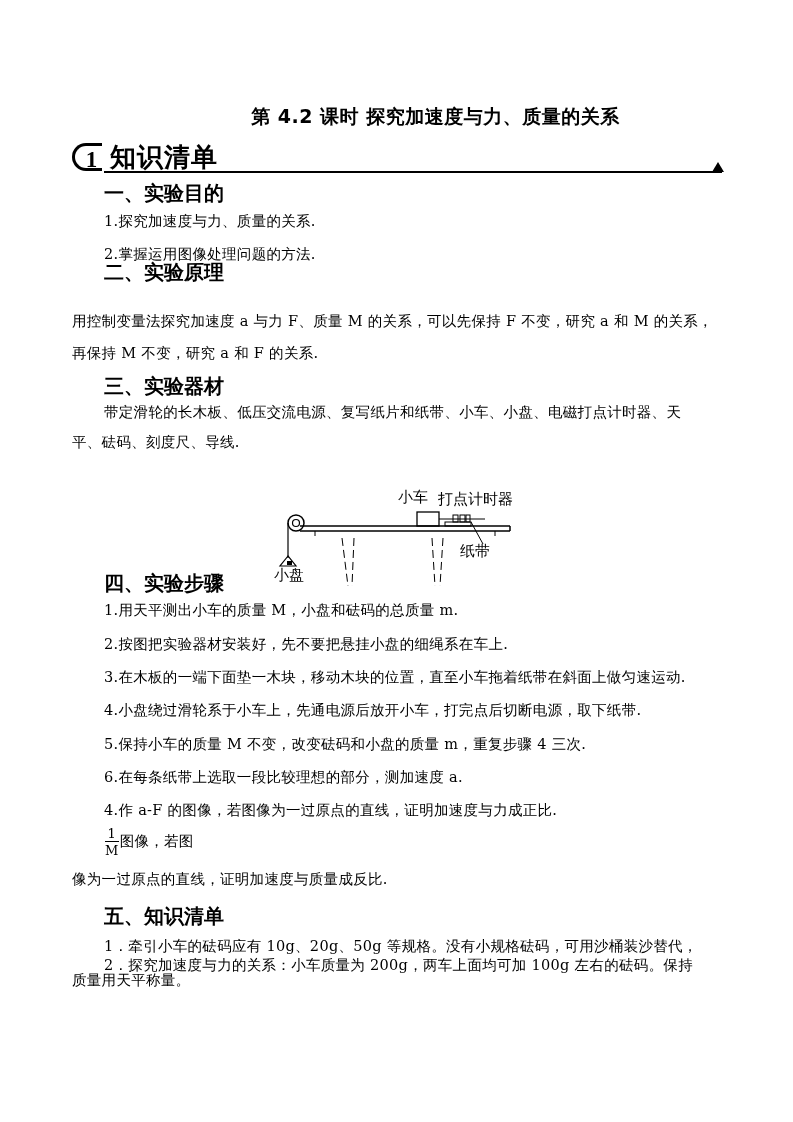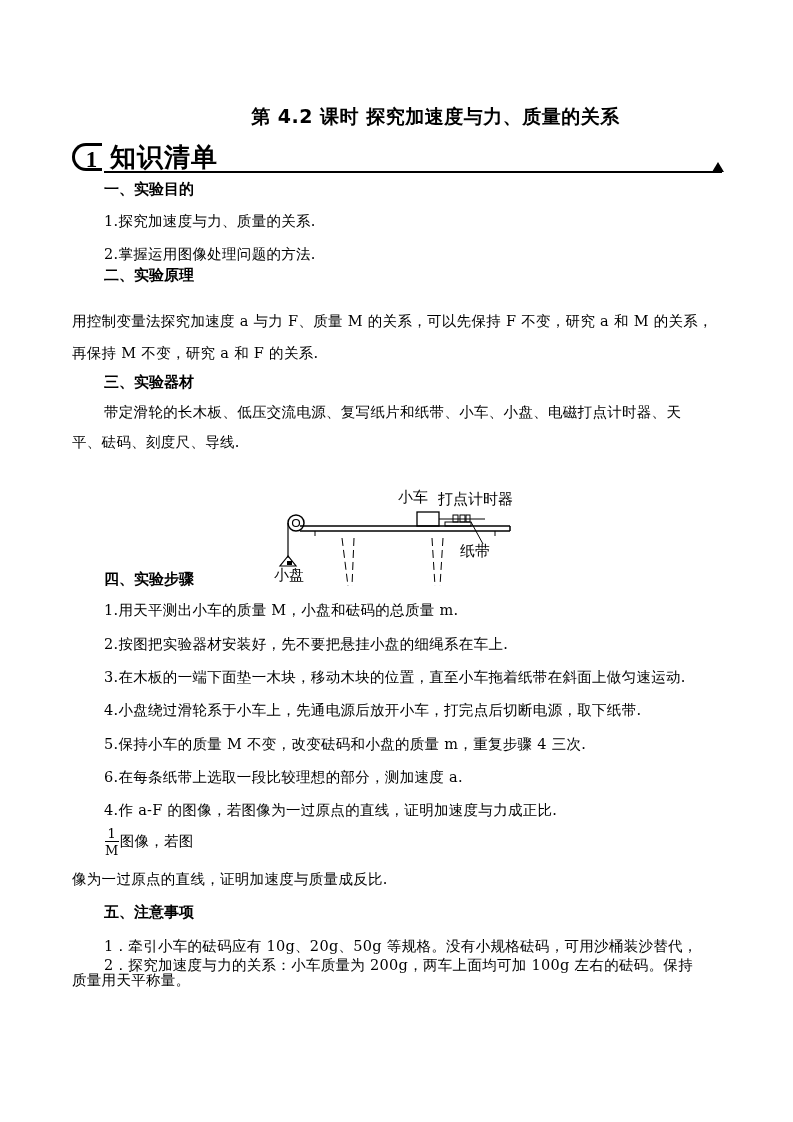--- a/index.html
+++ b/index.html
@@ -34,21 +34,21 @@
   .banner-triangle {
     position: absolute; right: -2px; top: 22px; width: 0; height: 0;
     border-left: 6px solid transparent; border-right: 6px solid transparent;
     border-bottom: 10px solid #000;
   }
   .line {
     position: absolute; font-size: 14.5px; white-space: nowrap;
     font-family: "DejaVu Serif", serif; letter-spacing: 0.3px;
   }
   .heading {
-    position: absolute; left: 104px; font-size: 15px; font-weight: bold;
+    position: absolute; left: 104px; font-size: 20px; font-weight: bold;
     font-family: Liberation Sans, sans-serif;
   }
   .indent { left: 104px; }
   .flush { left: 72px; }
   .frac {
     display: inline-block; vertical-align: middle; text-align: center;
     font-size: 13px; line-height: 1; margin: 0 1px;
   }
   .frac .num { display: block; border-bottom: 1px solid #000; padding: 0 2px 1px; }
   .frac .den { display: block; padding-top: 2px; }
@@ -64,21 +64,21 @@
   <div class="banner-num">1</div>
   <div class="banner-label">知识清单</div>
   <div class="banner-rule"></div>
   <div class="banner-triangle"></div>
 </div>
 
 <div class="heading" style="top:180px">一、实验目的</div>
 <div class="line indent" style="top:212px">1.探究加速度与力、质量的关系.</div>
 <div class="line indent" style="top:245px">2.掌握运用图像处理问题的方法.</div>
 
-<div class="heading" style="top:266px">二、实验原理</div>
+<div class="heading" style="top:259px">二、实验原理</div>
 <div class="line flush" style="top:312px">用控制变量法探究加速度 a 与力 F、质量 M 的关系，可以先保持 F 不变，研究 a 和 M 的关系，</div>
 <div class="line flush" style="top:344px">再保持 M 不变，研究 a 和 F 的关系.</div>
 
 <div class="heading" style="top:373px">三、实验器材</div>
 <div class="line indent" style="top:403px">带定滑轮的长木板、低压交流电源、复写纸片和纸带、小车、小盘、电磁打点计时器、天</div>
 <div class="line flush" style="top:433px">平、砝码、刻度尺、导线.</div>
 
 <div class="diagram">
   <svg width="260" height="102" viewBox="0 0 260 102">
 
@@ -123,16 +123,16 @@
 <div class="line indent" style="top:668px">3.在木板的一端下面垫一木块，移动木块的位置，直至小车拖着纸带在斜面上做匀速运动.</div>
 <div class="line indent" style="top:701px">4.小盘绕过滑轮系于小车上，先通电源后放开小车，打完点后切断电源，取下纸带.</div>
 <div class="line indent" style="top:735px">5.保持小车的质量 M 不变，改变砝码和小盘的质量 m，重复步骤 4 三次.</div>
 <div class="line indent" style="top:768px">6.在每条纸带上选取一段比较理想的部分，测加速度 a.</div>
 <div class="line indent" style="top:801px">4.作 a-F 的图像，若图像为一过原点的直线，证明加速度与力成正比.</div>
 <div class="line indent" style="top:827px">
   <span class="frac"><span class="num">1</span><span class="den">M</span></span><span>图像，若图</span>
 </div>
 <div class="line flush" style="top:870px">像为一过原点的直线，证明加速度与质量成反比.</div>
 
-<div class="heading" style="top:903px">五、注意事项</div>
+<div class="heading" style="top:903px">五、知识清单</div>
 <div class="line indent" style="top:937px">1．牵引小车的砝码应有 10g、20g、50g 等规格。没有小规格砝码，可用沙桶装沙替代，</div>
 <div class="line flush" style="top:971px">质量用天平称量。</div>
 <div class="line indent" style="top:956px">2．探究加速度与力的关系：小车质量为 200g，两车上面均可加 100g 左右的砝码。保持</div>
 
 </body></html>

